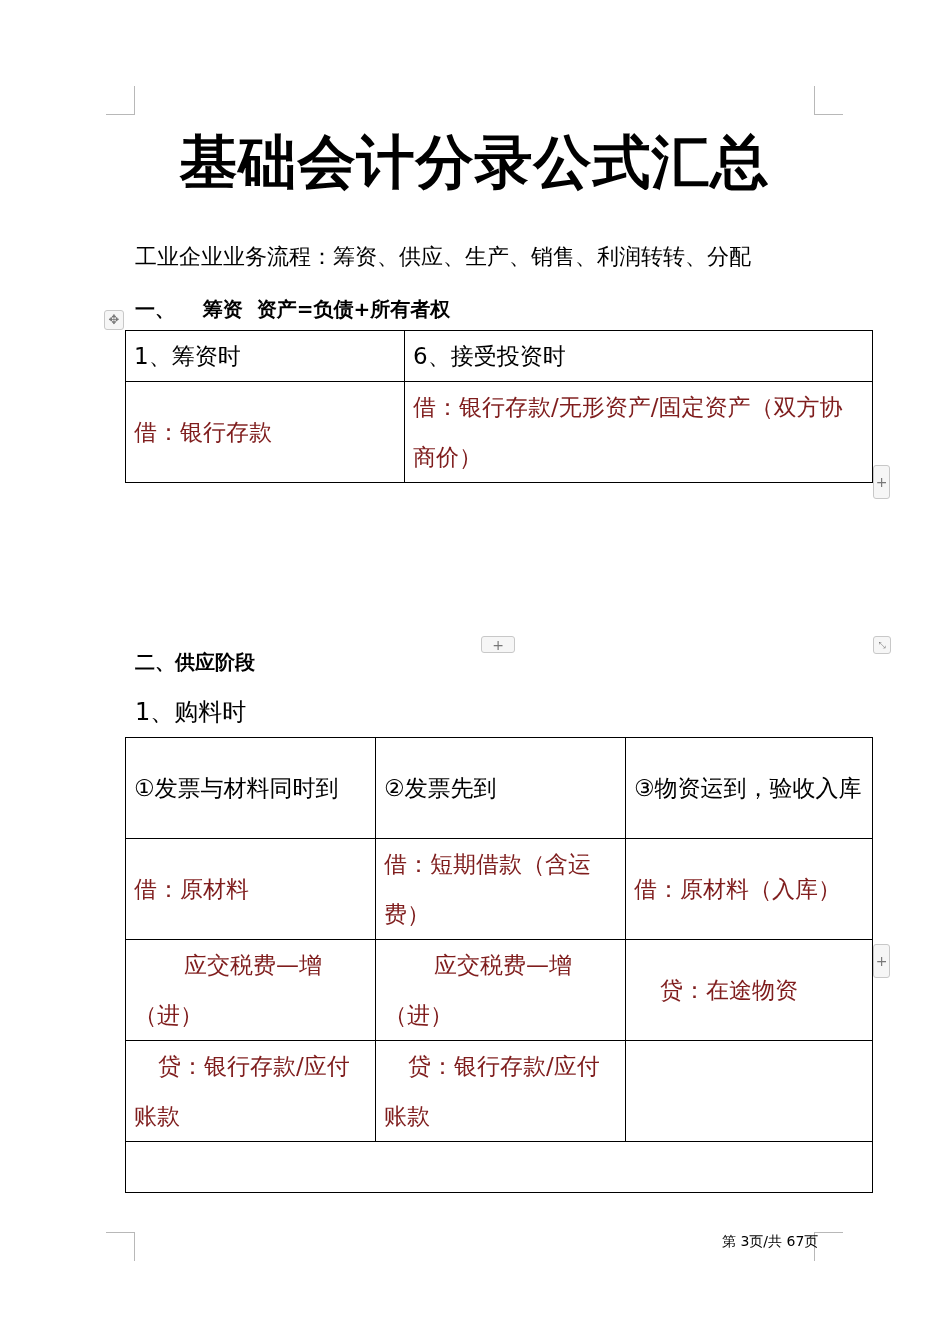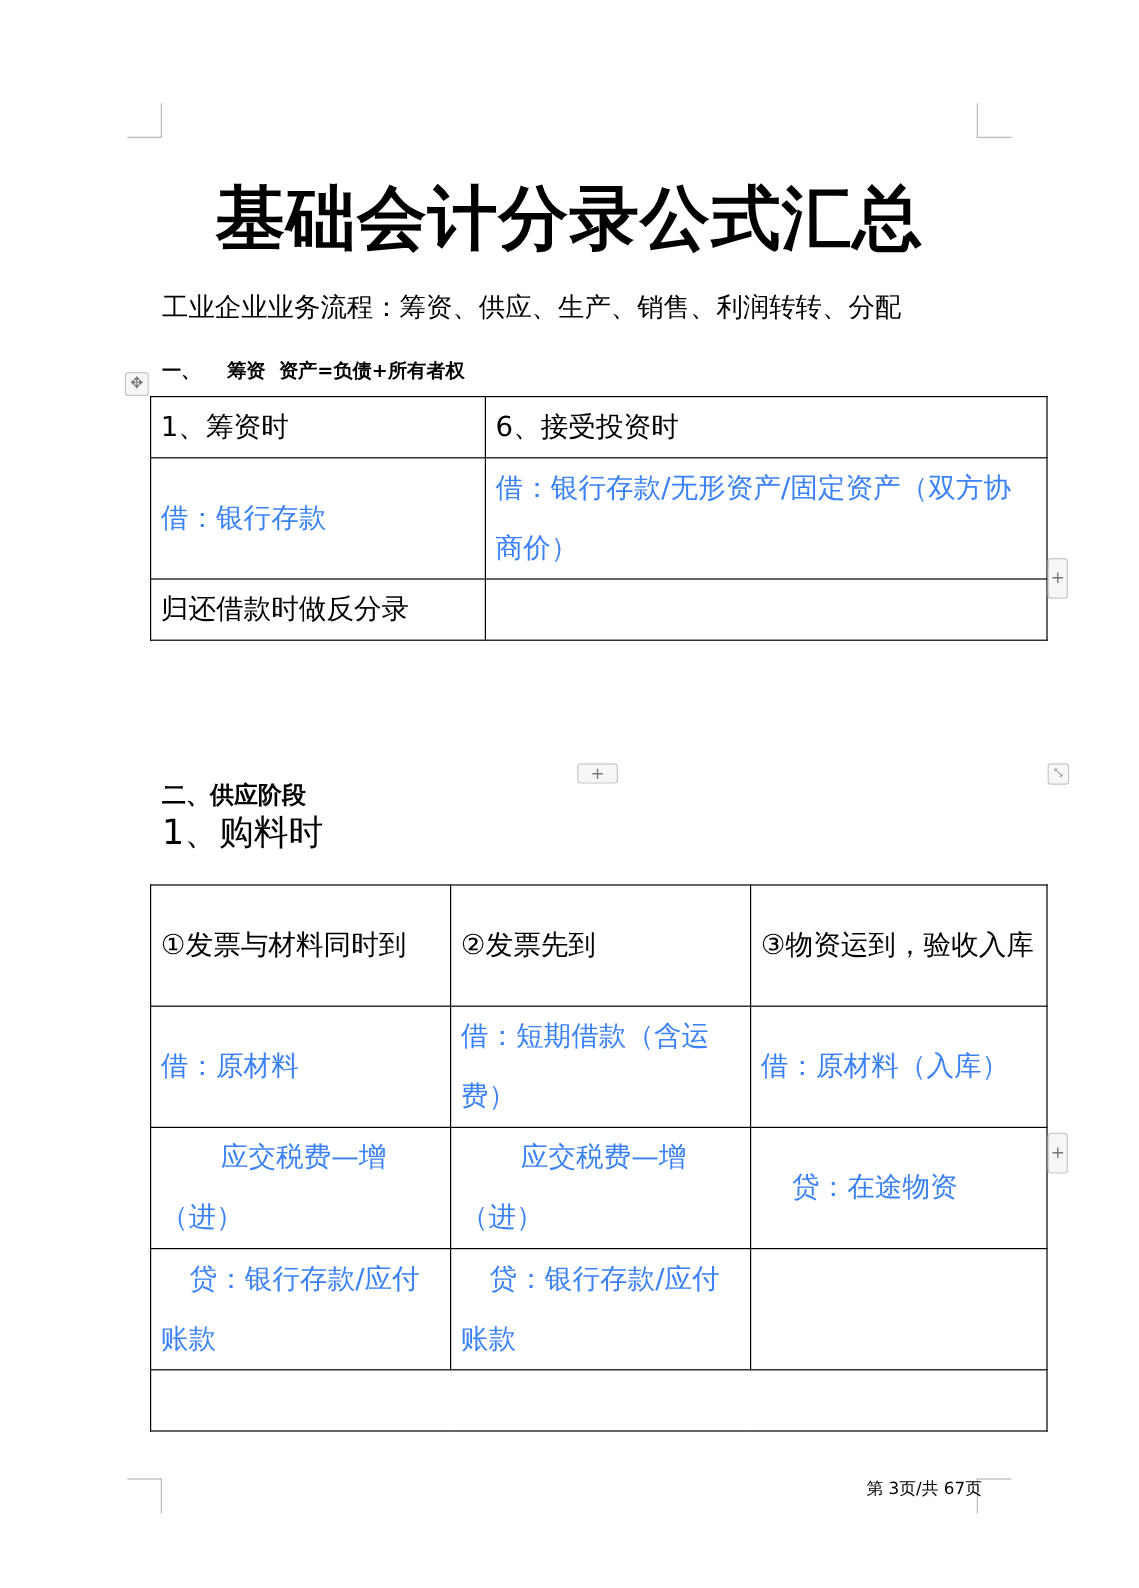--- a/index.html
+++ b/index.html
@@ -4,31 +4,31 @@
   <style>
     html, body { margin: 0; padding: 0; background: #ffffff; }
     body { width: 949px; height: 1323px; position: relative; overflow: hidden;
            font-family: "DejaVu Sans", "Liberation Sans", sans-serif; color: #000; }
     .crop { position: absolute; border-color: #b8b8b8; border-style: solid; border-width: 0; }
     .crop-tl { left: 106px; top: 86px; width: 28px; height: 28px; border-right-width: 1px; border-bottom-width: 1px; }
     .crop-tr { left: 814px; top: 86px; width: 28px; height: 28px; border-left-width: 1px; border-bottom-width: 1px; }
     .crop-bl { left: 106px; top: 1232px; width: 28px; height: 28px; border-right-width: 1px; border-top-width: 1px; }
     .crop-br { left: 814px; top: 1232px; width: 28px; height: 28px; border-left-width: 1px; border-top-width: 1px; }
 
-    .title { position: absolute; left: 0; width: 949px; top: 144px; text-align: center;
+    .title { position: absolute; left: 0; width: 949px; top: 124px; text-align: center;
              font-size: 58px; font-weight: bold; letter-spacing: 1px; line-height: 76px; }
     .intro { position: absolute; left: 135px; top: 240px; font-size: 22px; line-height: 34px; }
-    .h1 { position: absolute; left: 135px; top: 294px; font-size: 16px; font-weight: bold; line-height: 30px; white-space: pre; }
+    .h1 { position: absolute; left: 135px; top: 294px; font-size: 20px; font-weight: bold; line-height: 30px; white-space: pre; }
     .h2 { position: absolute; left: 135px; top: 647px; font-size: 20px; font-weight: bold; line-height: 30px; text-align: center; }
-    .h3 { position: absolute; left: 135px; top: 676px; font-size: 29px; line-height: 34px; }
+    .h3 { position: absolute; left: 135px; top: 695px; font-size: 24px; line-height: 34px; }
 
     table { border-collapse: collapse; position: absolute; table-layout: fixed; }
     td { border: 1.5px solid #000; vertical-align: middle; padding: 0 8px;
          font-size: 23px; line-height: 50px; word-break: break-all; }
-    .red { color: #3b82f6; }
+    .red { color: #7f1d1d; }
     .t1 { left: 125px; top: 330px; width: 747px; }
     .t1 col.c1 { width: 279px; } .t1 col.c2 { width: 468px; }
     .t2 { left: 125px; top: 737px; width: 747px; }
     .t2 col.c1 { width: 250px; } .t2 col.c2 { width: 250px; } .t2 col.c3 { width: 247px; }
 
     .ind1 { padding-left: 32px; }
     .ind3 { padding-left: 34px; }
 
     .ctrl { position: absolute; border: 1px solid #c8c8c8; border-radius: 3px; background: #f6f6f6;
             color: #777; font-size: 14px; text-align: center; line-height: 16px; box-sizing: border-box; }
@@ -60,24 +60,20 @@
       <col class="c2">
     </colgroup>
   <tbody>
       <tr>
     <td>1、筹资时</td>
     <td>6、接受投资时</td>
   </tr>
   <tr>
     <td class="red" style="height:100px">借：银行存款</td>
     <td class="red">借：银行存款/无形资产/固定资产（双方协商价）</td>
-  </tr>
-  <tr>
-    <td>归还借款时做反分录</td>
-    <td></td>
   </tr>
 </tbody>
   </table>
 
 <div class="ctrl add-col-1">+</div>
 <div class="ctrl add-row-1">+</div>
 <div class="ctrl resize-1">⤡</div>
 
 <div class="h2">二、供应阶段</div>
 <div class="h3">1、购料时</div>

